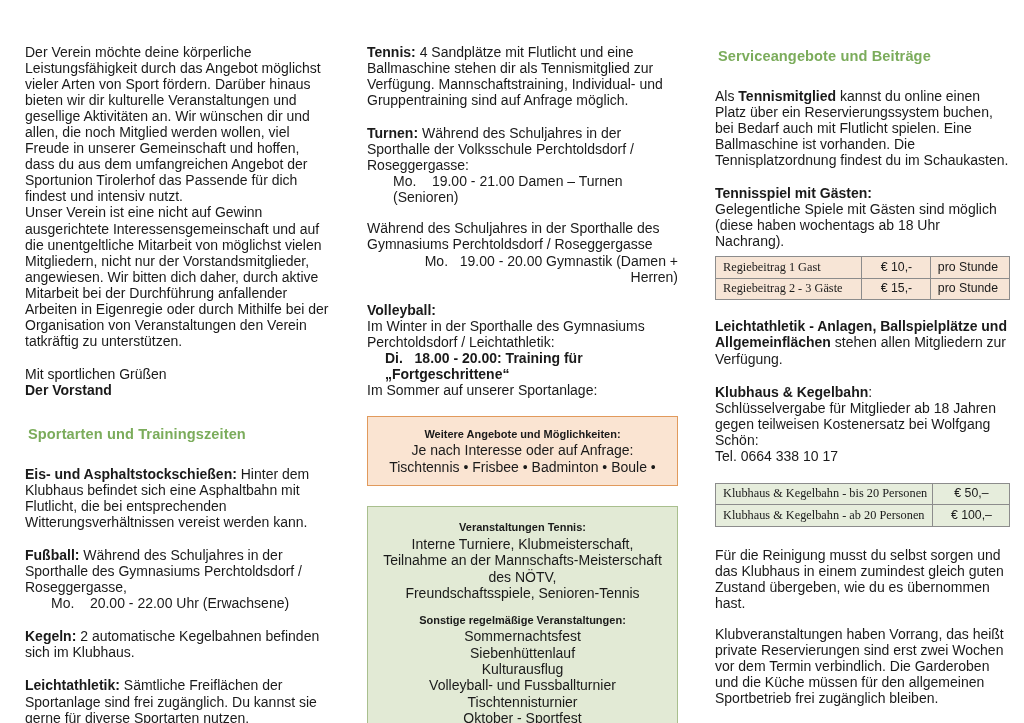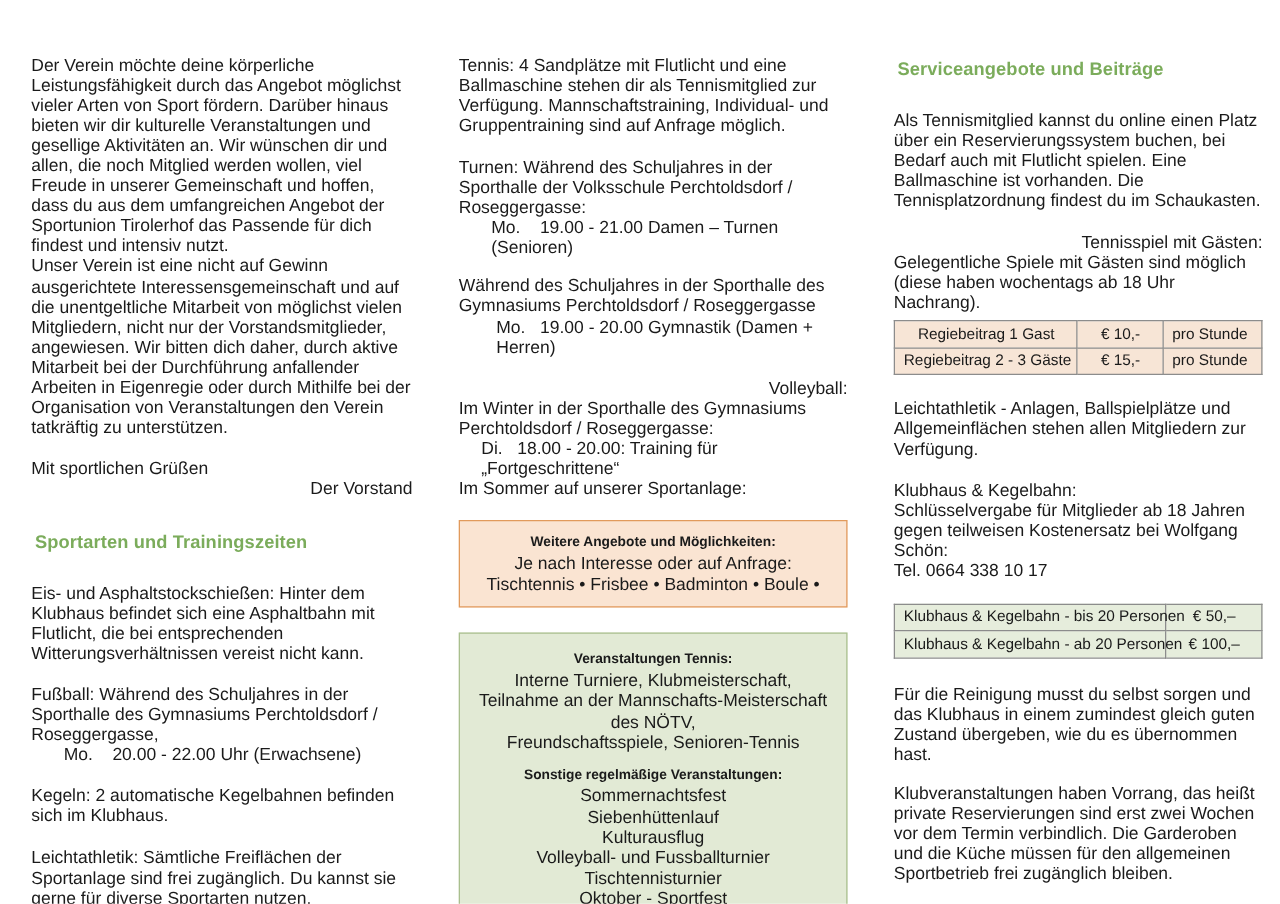--- a/index.html
+++ b/index.html
@@ -51,24 +51,24 @@
   .gap-xl { height: 24px; }
 
   h2.section-heading {
     margin: 3px;
     font-size: 14.6px;
     font-weight: bold;
     color: #7BAC5B;
     line-height: 18px;
     letter-spacing: 0.1px;
   }
-  b, strong, .b { font-weight: normal; text-align: right; }
+  b, strong, .b { font-weight: bold; }
 
   .indent { padding-left: 26px; }
-  .indent-2 { padding-left: 30px; }
+  .indent-2 { padding-left: 30px; text-align: right; }
 
   
   .box {
     box-sizing: border-box;
     padding: 9px 10px 10px 10px;
     text-align: center;
   }
   .box .line { line-height: 16.4px; text-align: center; }
   .box-beige {
     background: #FAE4D2;
@@ -94,21 +94,21 @@
     font-size: 12.3px;
     line-height: 15px;
     padding: 2.5px 6px 3px 7px;
     border: 1px solid #8C8C8C;
     white-space: nowrap;
   }
   table.price.beige td { background: #F7E5D6; }
   table.price.green  td { background: #E6EDDC; }
   td.price-amount { text-align: center; padding-left: 4px; }
   td.price-unit   { text-align: left; padding-left: 2px; }
-  td.price-label  { text-align: center; }
+  td.price-label  { text-align: left; font-family: Liberation Serif, serif; }
 
   a.link {
     color: #2D5CB8;
     text-decoration: underline;
   }
 </style>
 </head>
 <body>
 
 <div class="page">
@@ -123,21 +123,21 @@
 
       <p class="line">Mit sportlichen Grüßen</p>
       <p class="line b">Der Vorstand</p>
 
       <div class="gap-xl"></div>
 
       <h2 class="section-heading">Sportarten und Trainingszeiten</h2>
 
       <div class="gap-lg"></div>
 
-      <p class="para"><b>Eis- und Asphaltstockschießen:</b><span> Hinter dem Klubhaus befindet sich eine Asphaltbahn mit Flutlicht, die bei entsprechenden Witterungsverhältnissen vereist nicht kann.</span></p>
+      <p class="para"><b>Eis- und Asphaltstockschießen:</b><span> Hinter dem Klubhaus befindet sich eine Asphaltbahn mit Flutlicht, die bei entsprechenden Witterungsverhältnissen vereist werden kann.</span></p>
 
       <div class="gap-md"></div>
 
       <p class="para"><b>Fußball:</b><span> Während des Schuljahres in der Sporthalle des Gymnasiums Perchtoldsdorf / Roseggergasse,</span></p>
       <p class="line indent"><span>Mo.</span>&nbsp;&nbsp;&nbsp;&nbsp;<span>20.00 - 22.00 Uhr (Erwachsene)</span></p>
 
       <div class="gap-md"></div>
 
       <p class="para"><b>Kegeln:</b><span> 2 automatische Kegelbahnen befinden sich im Klubhaus.</span></p>
 
@@ -157,22 +157,22 @@
       <p class="line indent"><span>Mo.</span>&nbsp;&nbsp;&nbsp;&nbsp;<span>19.00 - 21.00  Damen – Turnen  (Senioren)</span></p>
 
       <div class="gap-sm"></div>
 
       <p class="para">Während des Schuljahres in der Sporthalle des Gymnasiums Perchtoldsdorf / Roseggergasse</p>
       <p class="line indent-2"><span>Mo.</span>&nbsp;&nbsp;&nbsp;<span>19.00 - 20.00  Gymnastik  (Damen + Herren)</span></p>
 
       <div class="gap-md"></div>
 
       <p class="line b">Volleyball:</p>
-      <p class="para">Im Winter in der Sporthalle des Gymnasiums Perchtoldsdorf / Roseggergasse:</p>
-      <p class="line indent" style="padding-left:18px;"><span>Di.</span>&nbsp;&nbsp;&nbsp;<span>18.00 - 20.00: Training für „Fortgeschrittene“</span></p>
+      <p class="para">Im Winter in der Sporthalle des Gymnasiums Perchtoldsdorf / Leichtathletik:</p>
+      <p class="line indent" style="padding-left:18px;font-weight:bold;"><span>Di.</span>&nbsp;&nbsp;&nbsp;<span>18.00 - 20.00: Training für „Fortgeschrittene“</span></p>
       <p class="line">Im Sommer auf unserer Sportanlage:</p>
 
       <div style="height:18px"></div>
 
       <div class="box box-beige">
         <div class="box-title">Weitere Angebote und Möglichkeiten:</div>
         <div class="line">Je nach Interesse oder auf Anfrage:</div>
         <div class="line">Tischtennis • Frisbee • Badminton • Boule •</div>
       </div>
 

